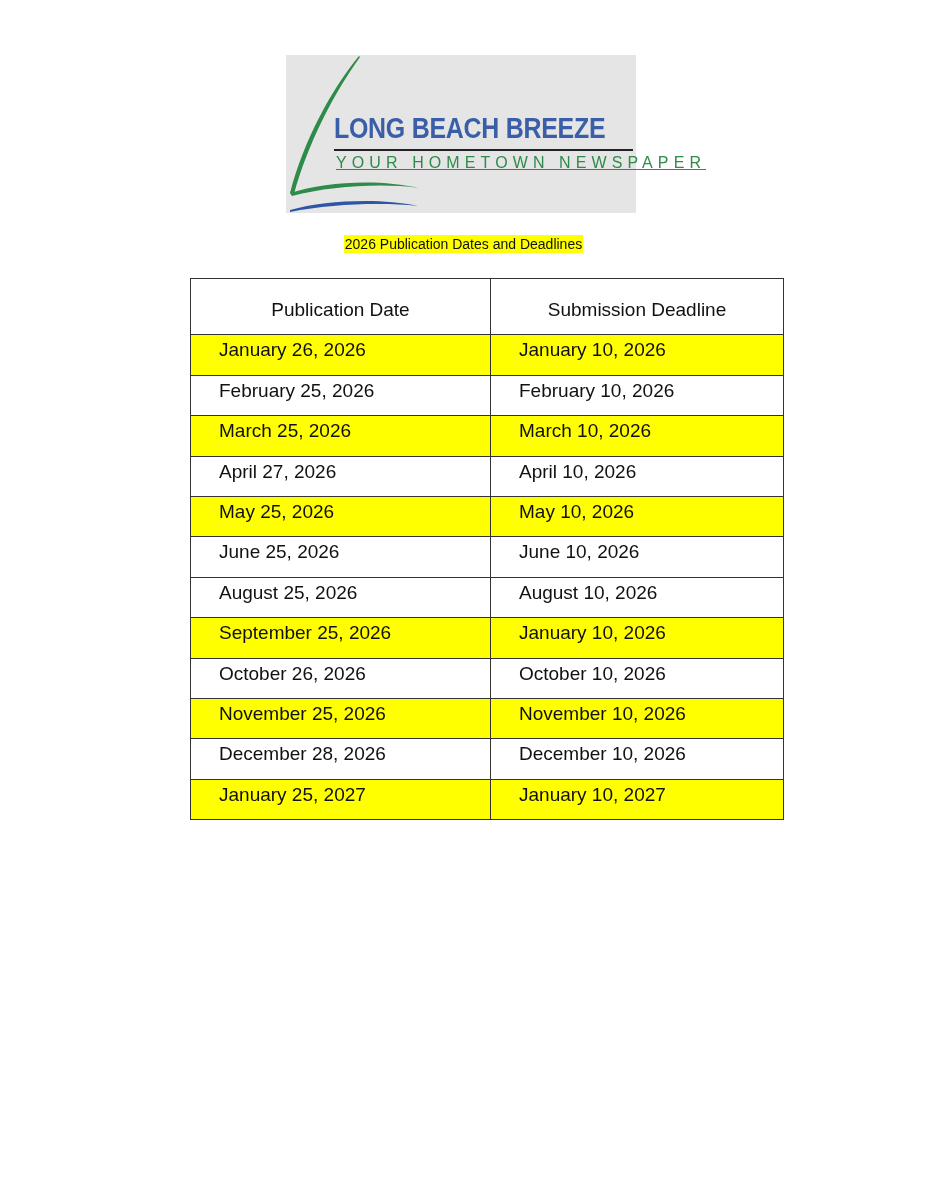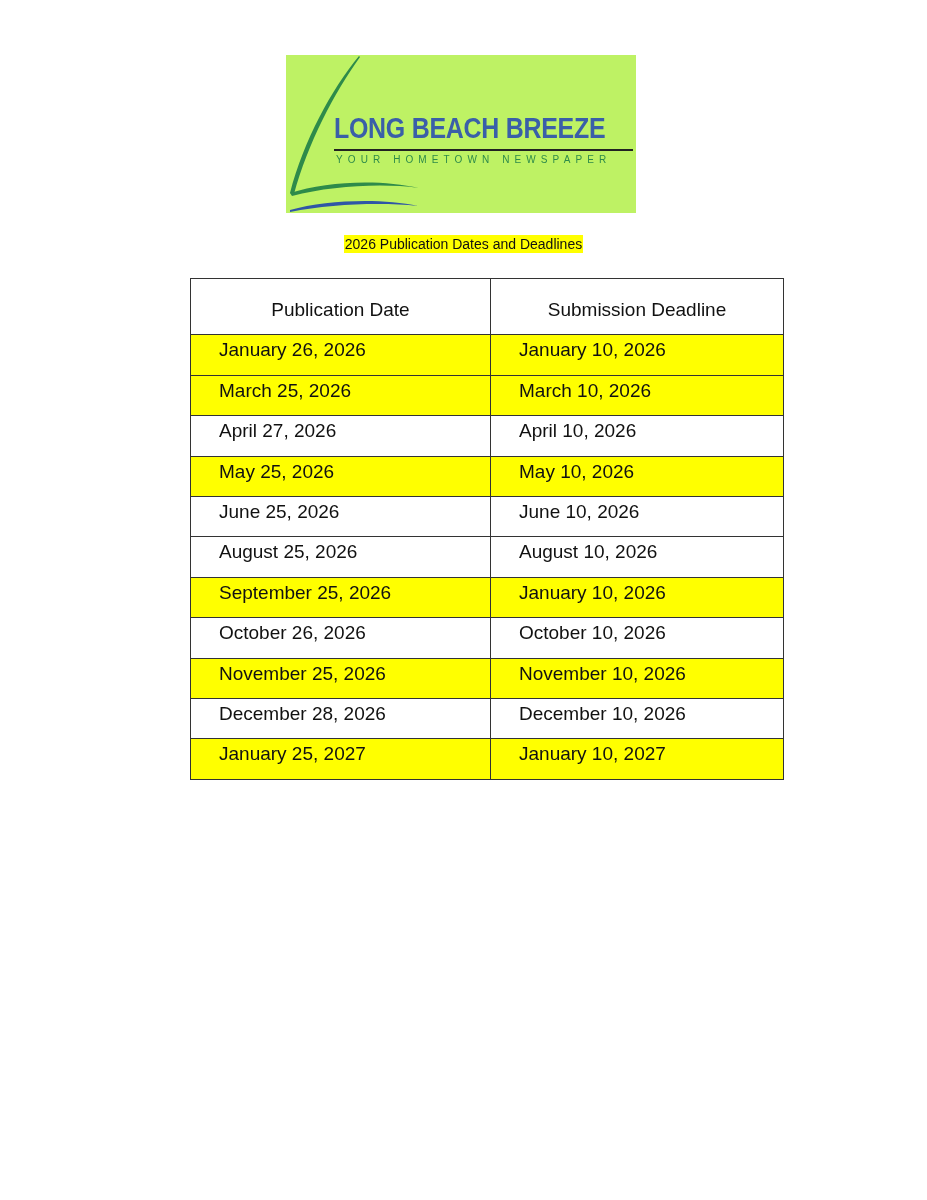--- a/index.html
+++ b/index.html
@@ -14,21 +14,21 @@
       overflow: hidden;
       font-family: "Liberation Sans", "DejaVu Sans", sans-serif;
       color: #111111;
     }
     .logo {
       position: absolute;
       left: 286px;
       top: 55px;
       width: 350px;
       height: 158px;
-      background: #bef264;
+      background: #e5e5e5;
     }
     .logo svg {
       position: absolute;
       left: 0;
       top: 0;
     }
     .logo-title {
       position: absolute;
       left: 48px;
       top: 59px;
@@ -48,25 +48,26 @@
       top: 94px;
       width: 299px;
       height: 1.5px;
       background: #222222;
     }
     .logo-tagline {
       position: absolute;
       left: 50px;
       top: 100px;
       font-family: "Liberation Sans", sans-serif;
-      font-size: 10px;
+      font-size: 16px;
       letter-spacing: 5.1px;
       color: #2e8b4a;
       white-space: nowrap;
       line-height: 1;
+      text-decoration: underline;
     }
     .doc-heading {
       position: absolute;
       top: 235px;
       left: 0;
       width: 927px;
       text-align: center;
       font-size: 14px;
       line-height: 18px;
     }
@@ -136,20 +137,24 @@
     <tr>
       <th>Publication Date</th>
       <th>Submission Deadline</th>
     </tr>
   </thead>
   <tbody id="schedule-body">
       <tr class="hl">
         <td>January 26, 2026</td>
         <td>January 10, 2026</td>
       </tr>
+      <tr>
+        <td>February 25, 2026</td>
+        <td>February 10, 2026</td>
+      </tr>
       <tr class="hl">
         <td>March 25, 2026</td>
         <td>March 10, 2026</td>
       </tr>
       <tr>
         <td>April 27, 2026</td>
         <td>April 10, 2026</td>
       </tr>
       <tr class="hl">
         <td>May 25, 2026</td>

